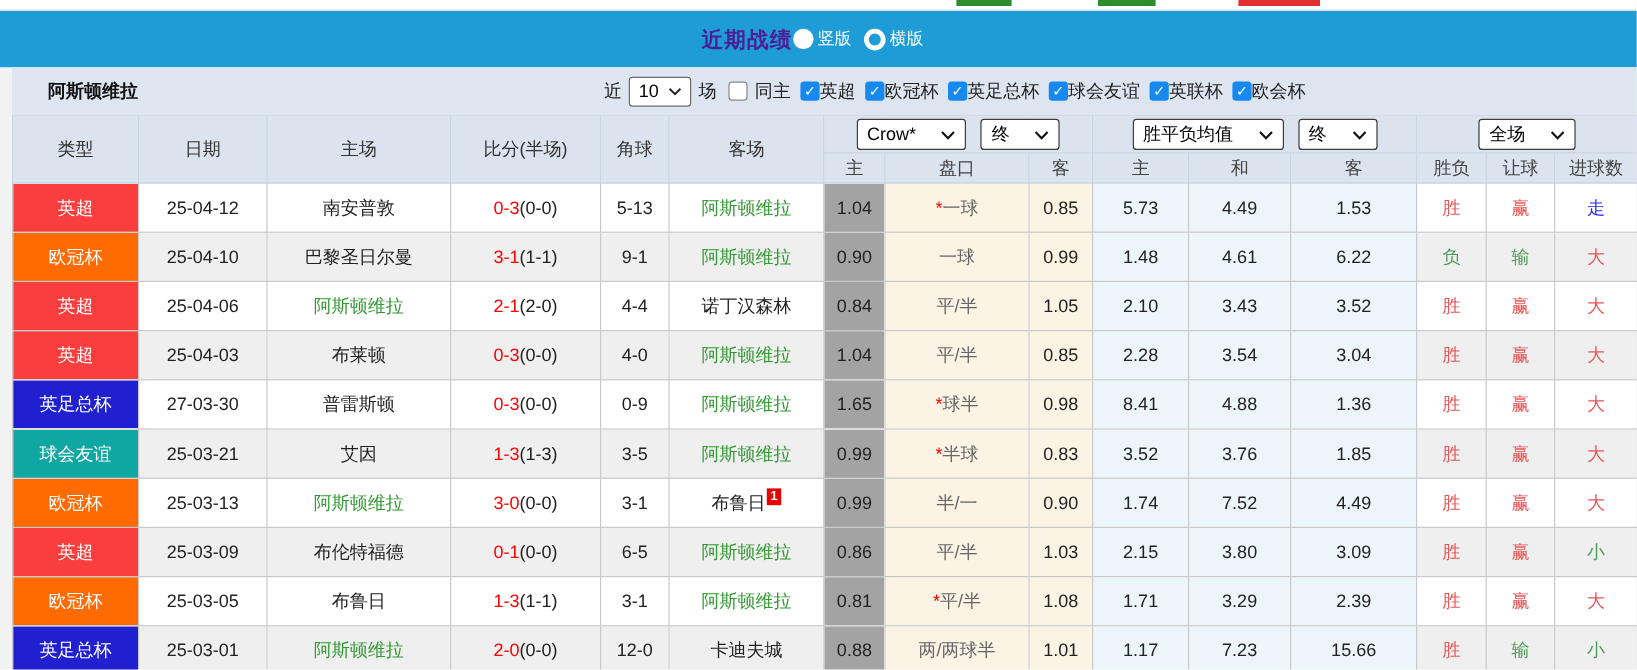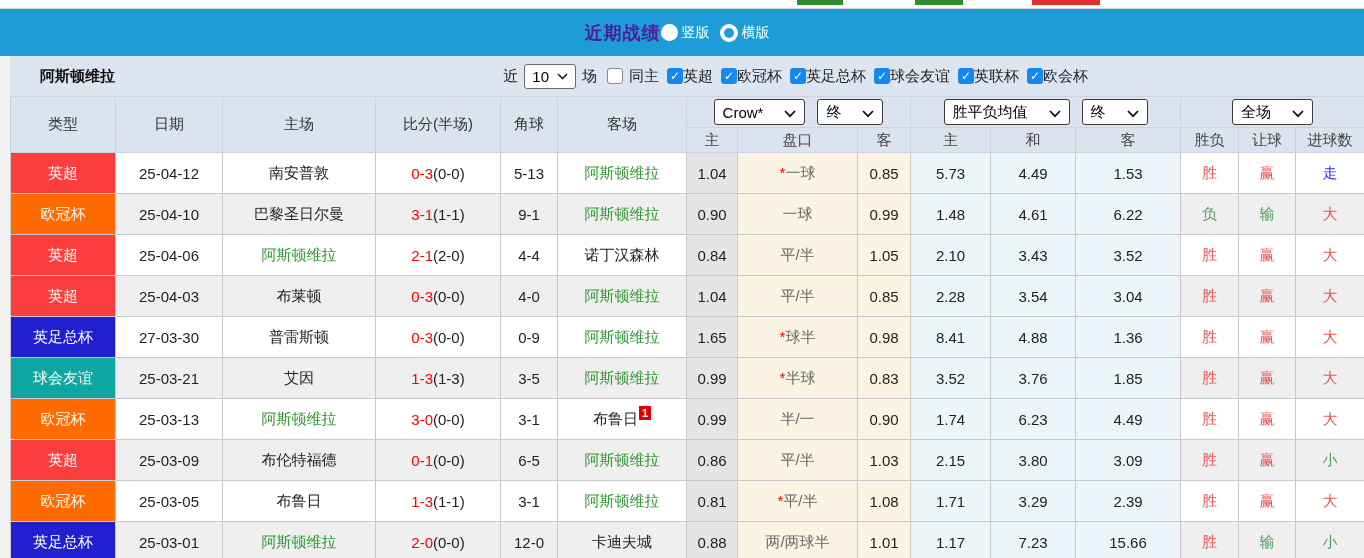--- a/index.html
+++ b/index.html
@@ -41,21 +41,21 @@
            border:1px solid #c9d3e1;padding:0;}
   thead tr.hdr-top th{height:30px;}
   thead tr.hdr-sub th{height:24px;color:#444;}
   .dd-wrap{display:flex;align-items:center;justify-content:center;gap:12px;}
   .hsel{display:inline-flex;align-items:center;background:#fff;border:1px solid #3c3c3c;border-radius:3px;
         height:26px;padding:0 8px;gap:21px;font-size:15px;color:#000;box-sizing:border-box;cursor:default;}
   tbody tr{height:41px;}
   tbody td{border:1px solid #c9c9c9;text-align:center;font-size:15px;color:#222;padding:0;overflow:hidden;white-space:nowrap;}
   tbody tr:nth-child(even) td{background:#efefef;}
   tbody tr td.c-type{color:#fff;}
-  tbody tr td.c-oddsh{background:#e5e5e5;}
+  tbody tr td.c-oddsh{background:#a3a3a3;}
   tbody tr td.c-hc{background:#fbf3e3;color:#666;}
   tbody tr td.c-oddsa{background:#fbf3e3;}
   tbody tr td.c-avg{background:#ecf5fa;}
   .score-main{color:#ff0000;}
   .star{color:#ff0000;}
   .sup-badge{display:inline-block;background:#e60000;color:#fff;font-size:11px;font-weight:bold;
              line-height:14px;padding:0 3px;position:relative;top:-7px;margin-left:1px;}
 </style>
 </head>
 <body>
@@ -301,21 +301,21 @@
           <td class="c-type" style="background: rgb(255, 107, 0);">欧冠杯</td>
           <td>25-03-13</td>
           <td style="color: rgb(51, 153, 51);">阿斯顿维拉</td>
           <td><span class="score-main">3-0</span><span>(0-0)</span></td>
           <td>3-1</td>
           <td><span>布鲁日</span><span class="sup-badge">1</span></td>
           <td class="c-oddsh">0.99</td>
           <td class="c-hc">半/一</td>
           <td class="c-oddsa">0.90</td>
           <td class="c-avg">1.74</td>
-          <td class="c-avg">6.23</td>
+          <td class="c-avg">7.52</td>
           <td class="c-avg">4.49</td>
           <td style="color: rgb(232, 85, 85);">胜</td>
           <td style="color: rgb(232, 85, 85);">赢</td>
           <td style="color: rgb(232, 85, 85);">大</td>
         </tr>
         <tr>
           <td class="c-type" style="background: rgb(250, 62, 62);">英超</td>
           <td>25-03-09</td>
           <td>布伦特福德</td>
           <td><span class="score-main">0-1</span><span>(0-0)</span></td>

